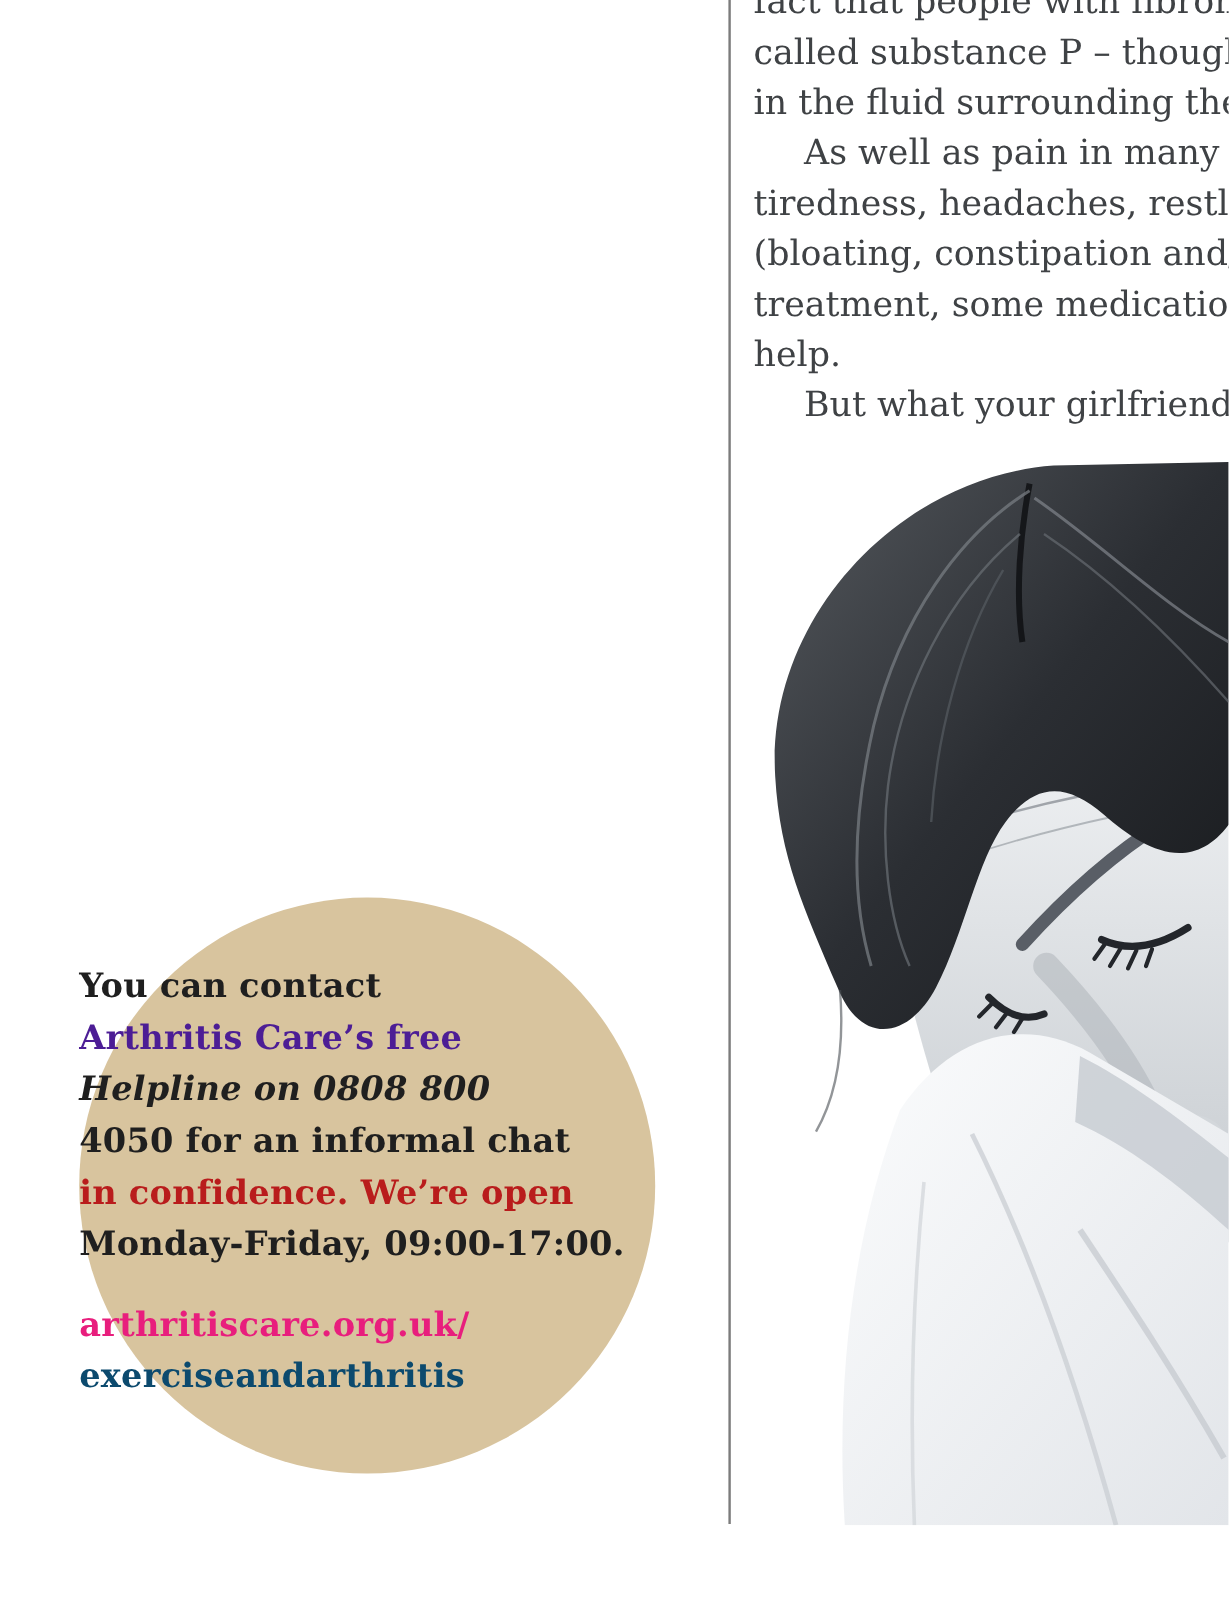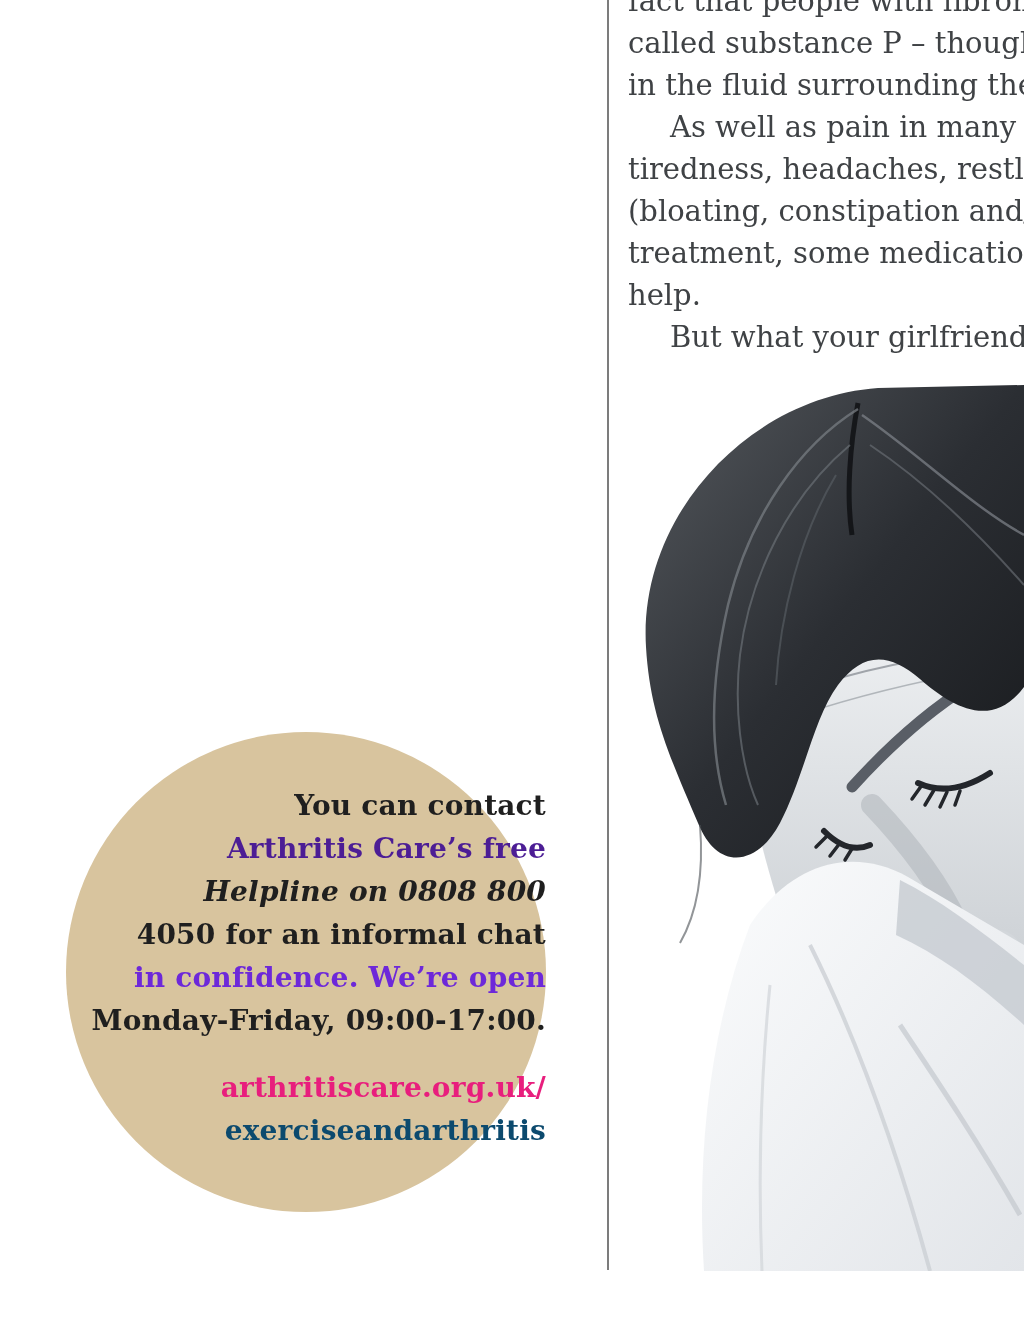--- a/index.html
+++ b/index.html
@@ -27,26 +27,26 @@
   }
   .article .line{white-space:nowrap;}
 
   
   .photo{
     position:absolute;left:600px;top:385px;width:424px;height:886px;
   }
 
   
   .circle{
-    position:absolute;left:66px;top:732px;width:480px;height:480px;
+    position:absolute;left:66px;top:748px;width:480px;height:480px;
     border-radius:50%;
     background:#d8c49e;
     box-sizing:border-box;
     padding-top:52px;
-    text-align:right;
+    text-align:left;
   }
   .circle .cline{
     white-space:nowrap;
     font-size:28px;line-height:43px;font-weight:700;
     color:#1f1f1f;
     letter-spacing:0.2px;
   }
 </style>
 </head>
 <body>
@@ -117,19 +117,19 @@
       <path d="M170,600 C160,700 158,790 162,886" stroke="#d4d8dc" stroke-width="3" fill="none" opacity="0.8"></path>
       <path d="M300,640 C340,700 380,760 420,830" stroke="#c3c8cd" stroke-width="5" fill="none" opacity="0.7"></path>
     </svg>
   </div>
 
   <div class="circle" style="background: rgb(216, 196, 158);">
       <div class="cline" style="color: rgb(31, 31, 31);">You can contact</div>
       <div class="cline" style="color: #4c1d95;">Arthritis Care’s free</div>
       <div class="cline" style="color: rgb(31, 31, 31); font-style: italic;">Helpline on 0808 800</div>
       <div class="cline" style="color: rgb(31, 31, 31);">4050 for an informal chat</div>
-      <div class="cline" style="color: #6d28d9;">in confidence. We’re open</div>
+      <div class="cline" style="color: #b91c1c;">in confidence. We’re open</div>
       <div class="cline" style="color: rgb(31, 31, 31);">Monday-Friday, 09:00-17:00.</div>
       <div class="cline" style="color: rgb(232, 30, 125); margin-top: 24px;">arthritiscare.org.uk/</div>
       <div class="cline" style="color: #0c4a6e;">exerciseandarthritis</div>
     </div>
 
 </div>
 
 </body></html>

